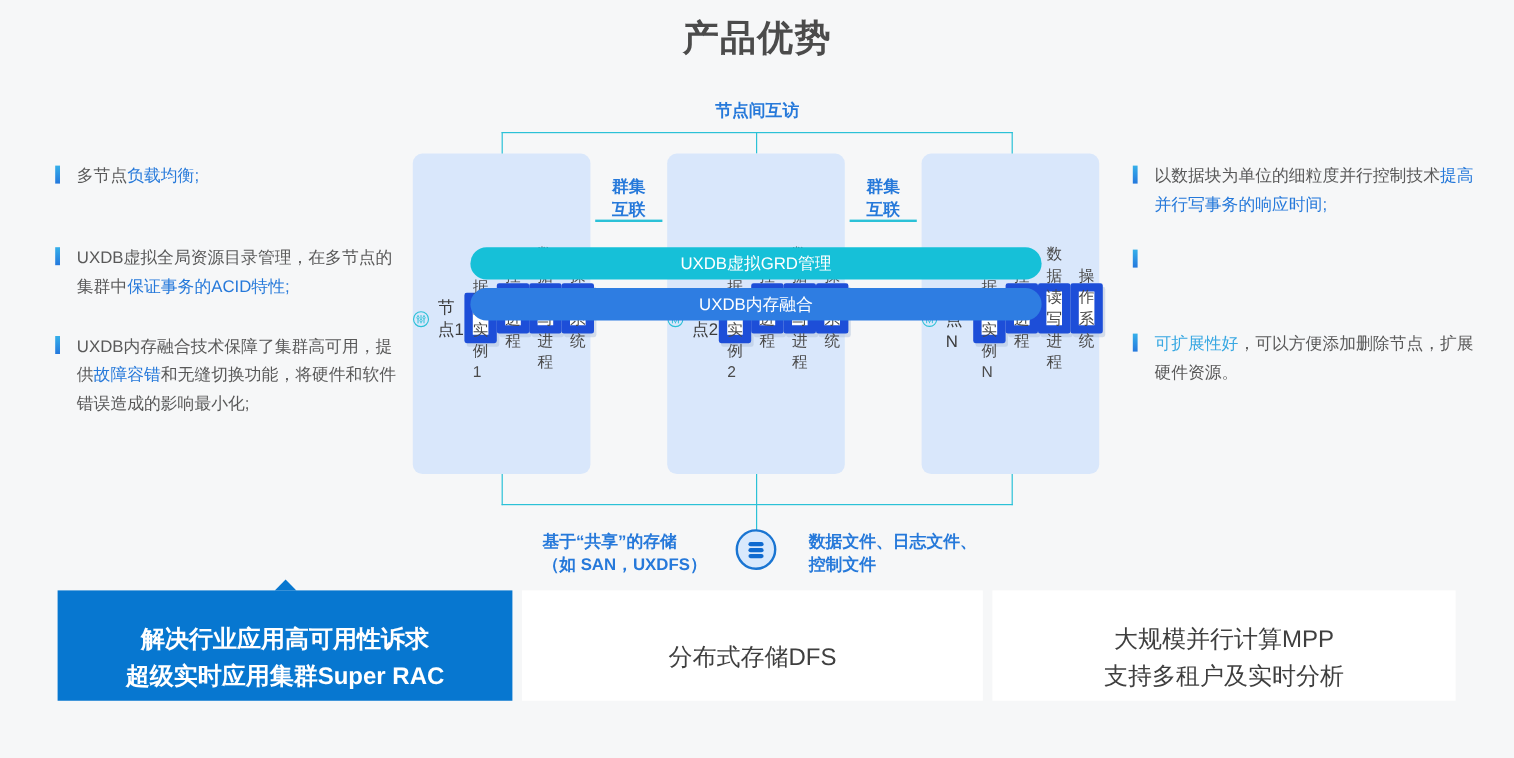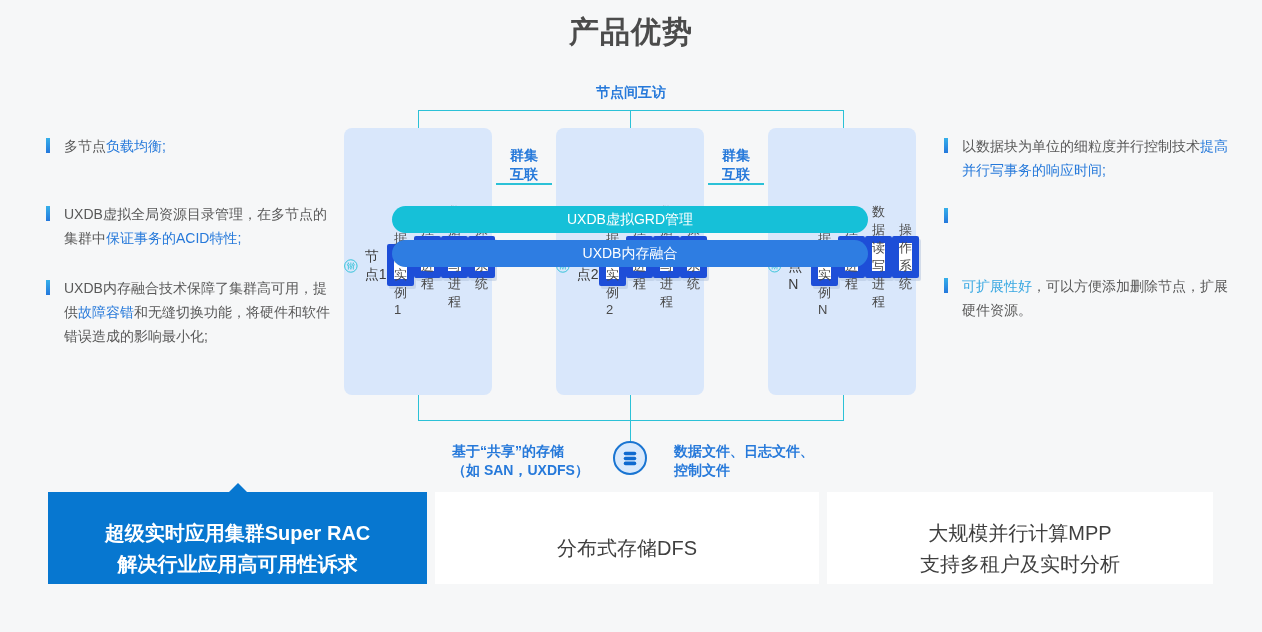--- a/index.html
+++ b/index.html
@@ -208,22 +208,22 @@
   </div>
   <div class="feature rf rf2">
     <span class="marker"></span>
   </div>
   <div class="feature rf rf3">
     <span class="marker"></span>
     <p><span></span><span class="hl hl-cyan">可扩展性好</span><span>，可以方便添加删除节点，扩展硬件资源。</span></p>
   </div>
 
   <div class="card card1">
+    <span>解决行业应用高可用性诉求</span>
     <span>超级实时应用集群Super RAC</span>
-    <span>解决行业应用高可用性诉求</span>
   </div>
   <div class="card card2">
     <span>分布式存储DFS</span>
   </div>
   <div class="card card3">
     <span>大规模并行计算MPP</span>
     <span>支持多租户及实时分析</span>
   </div>
 
 </div>

